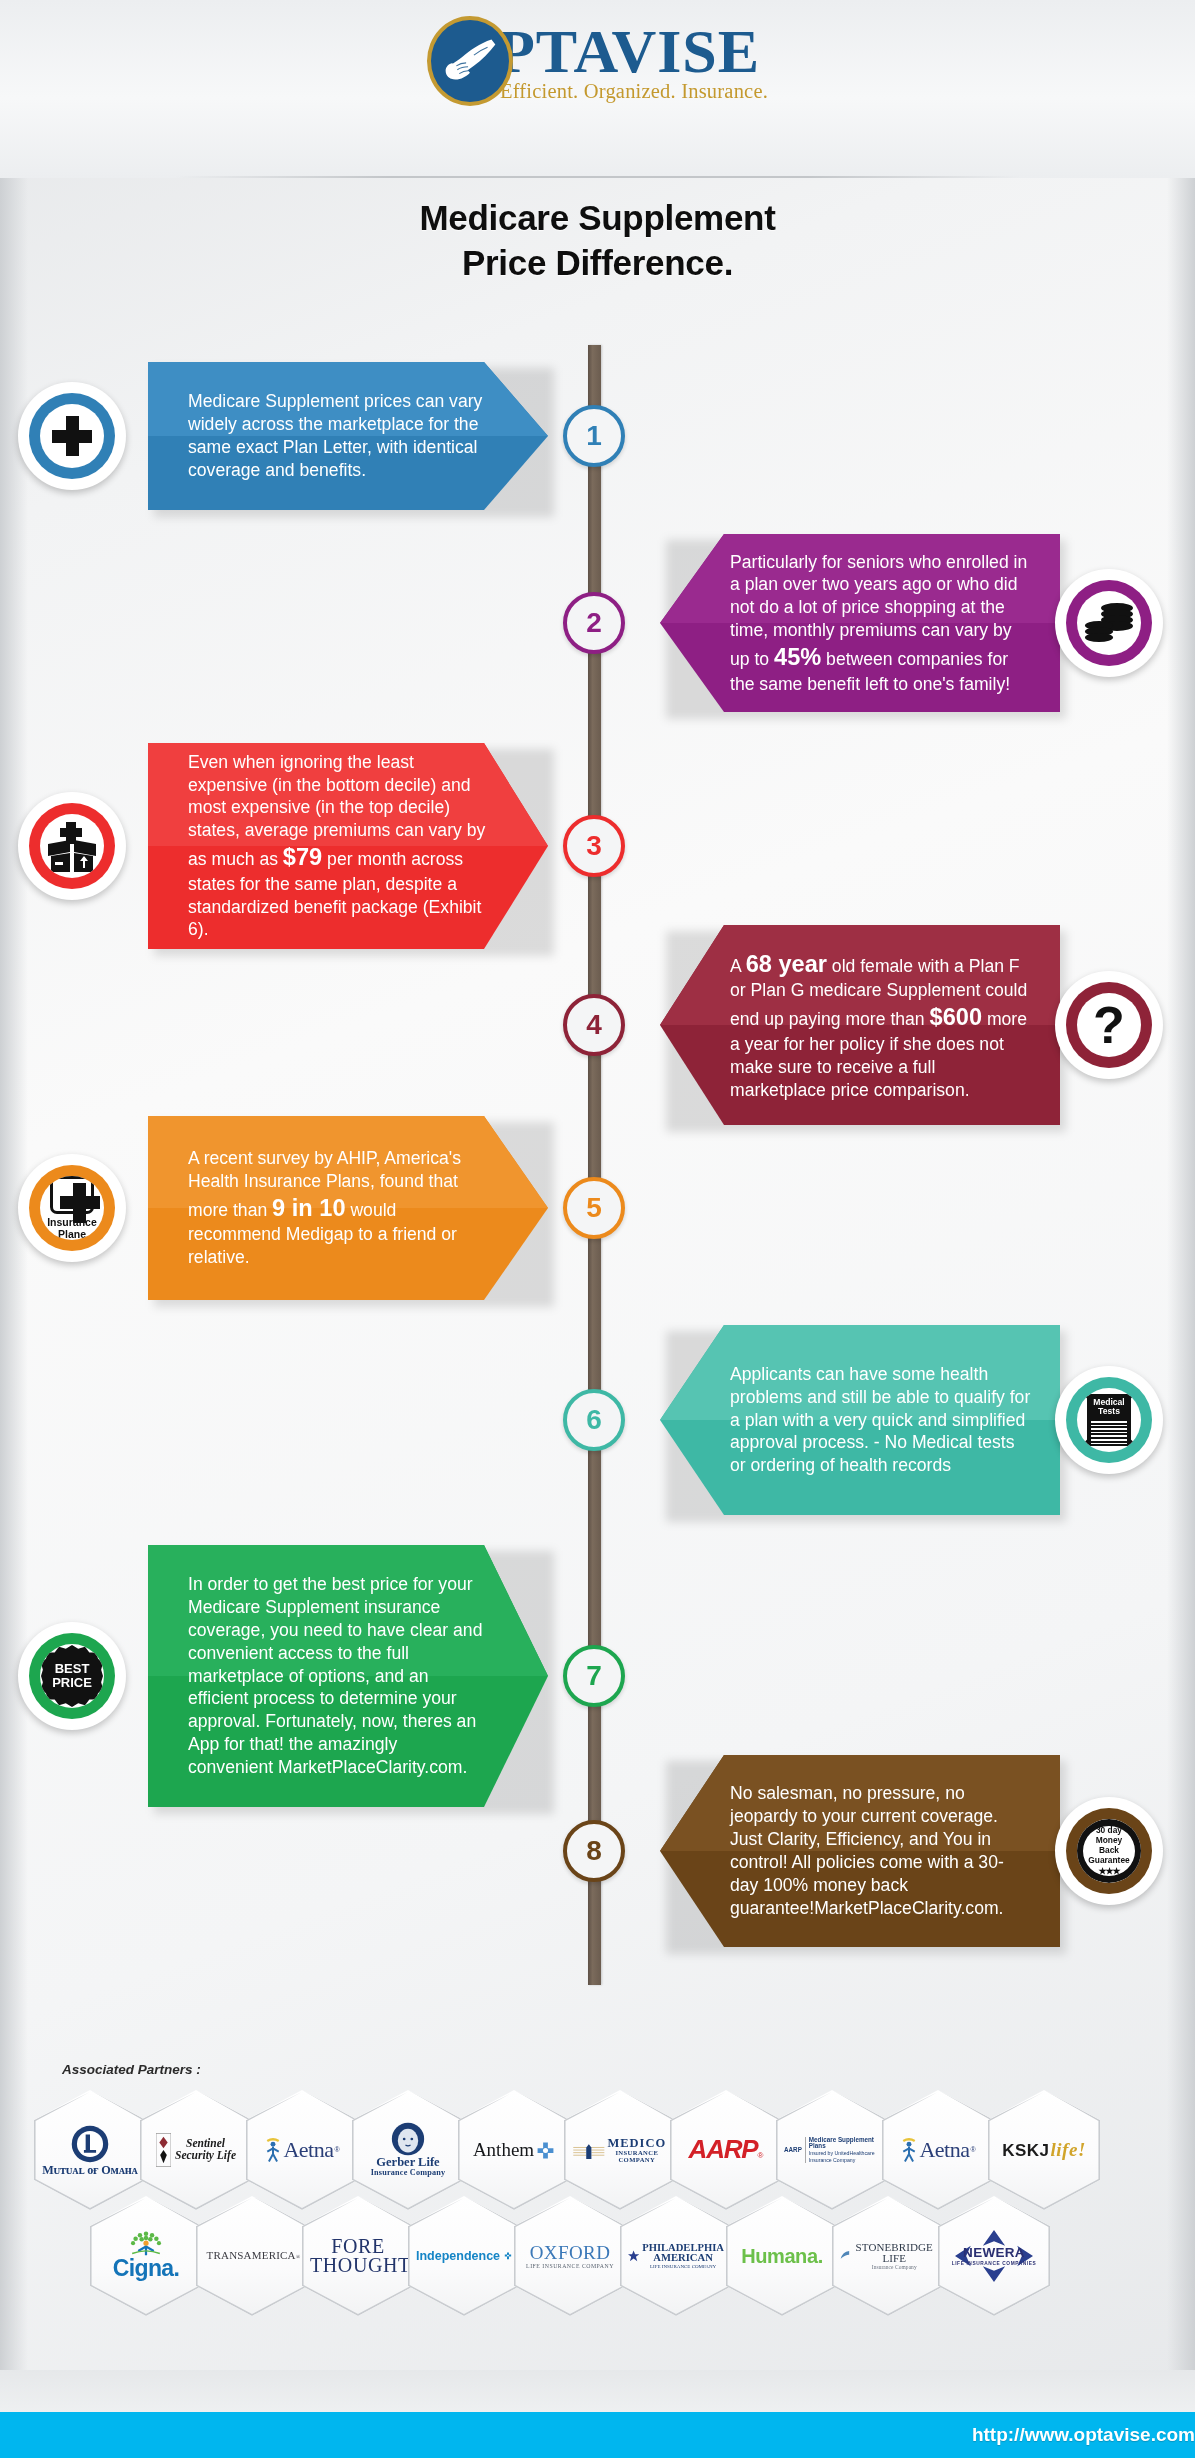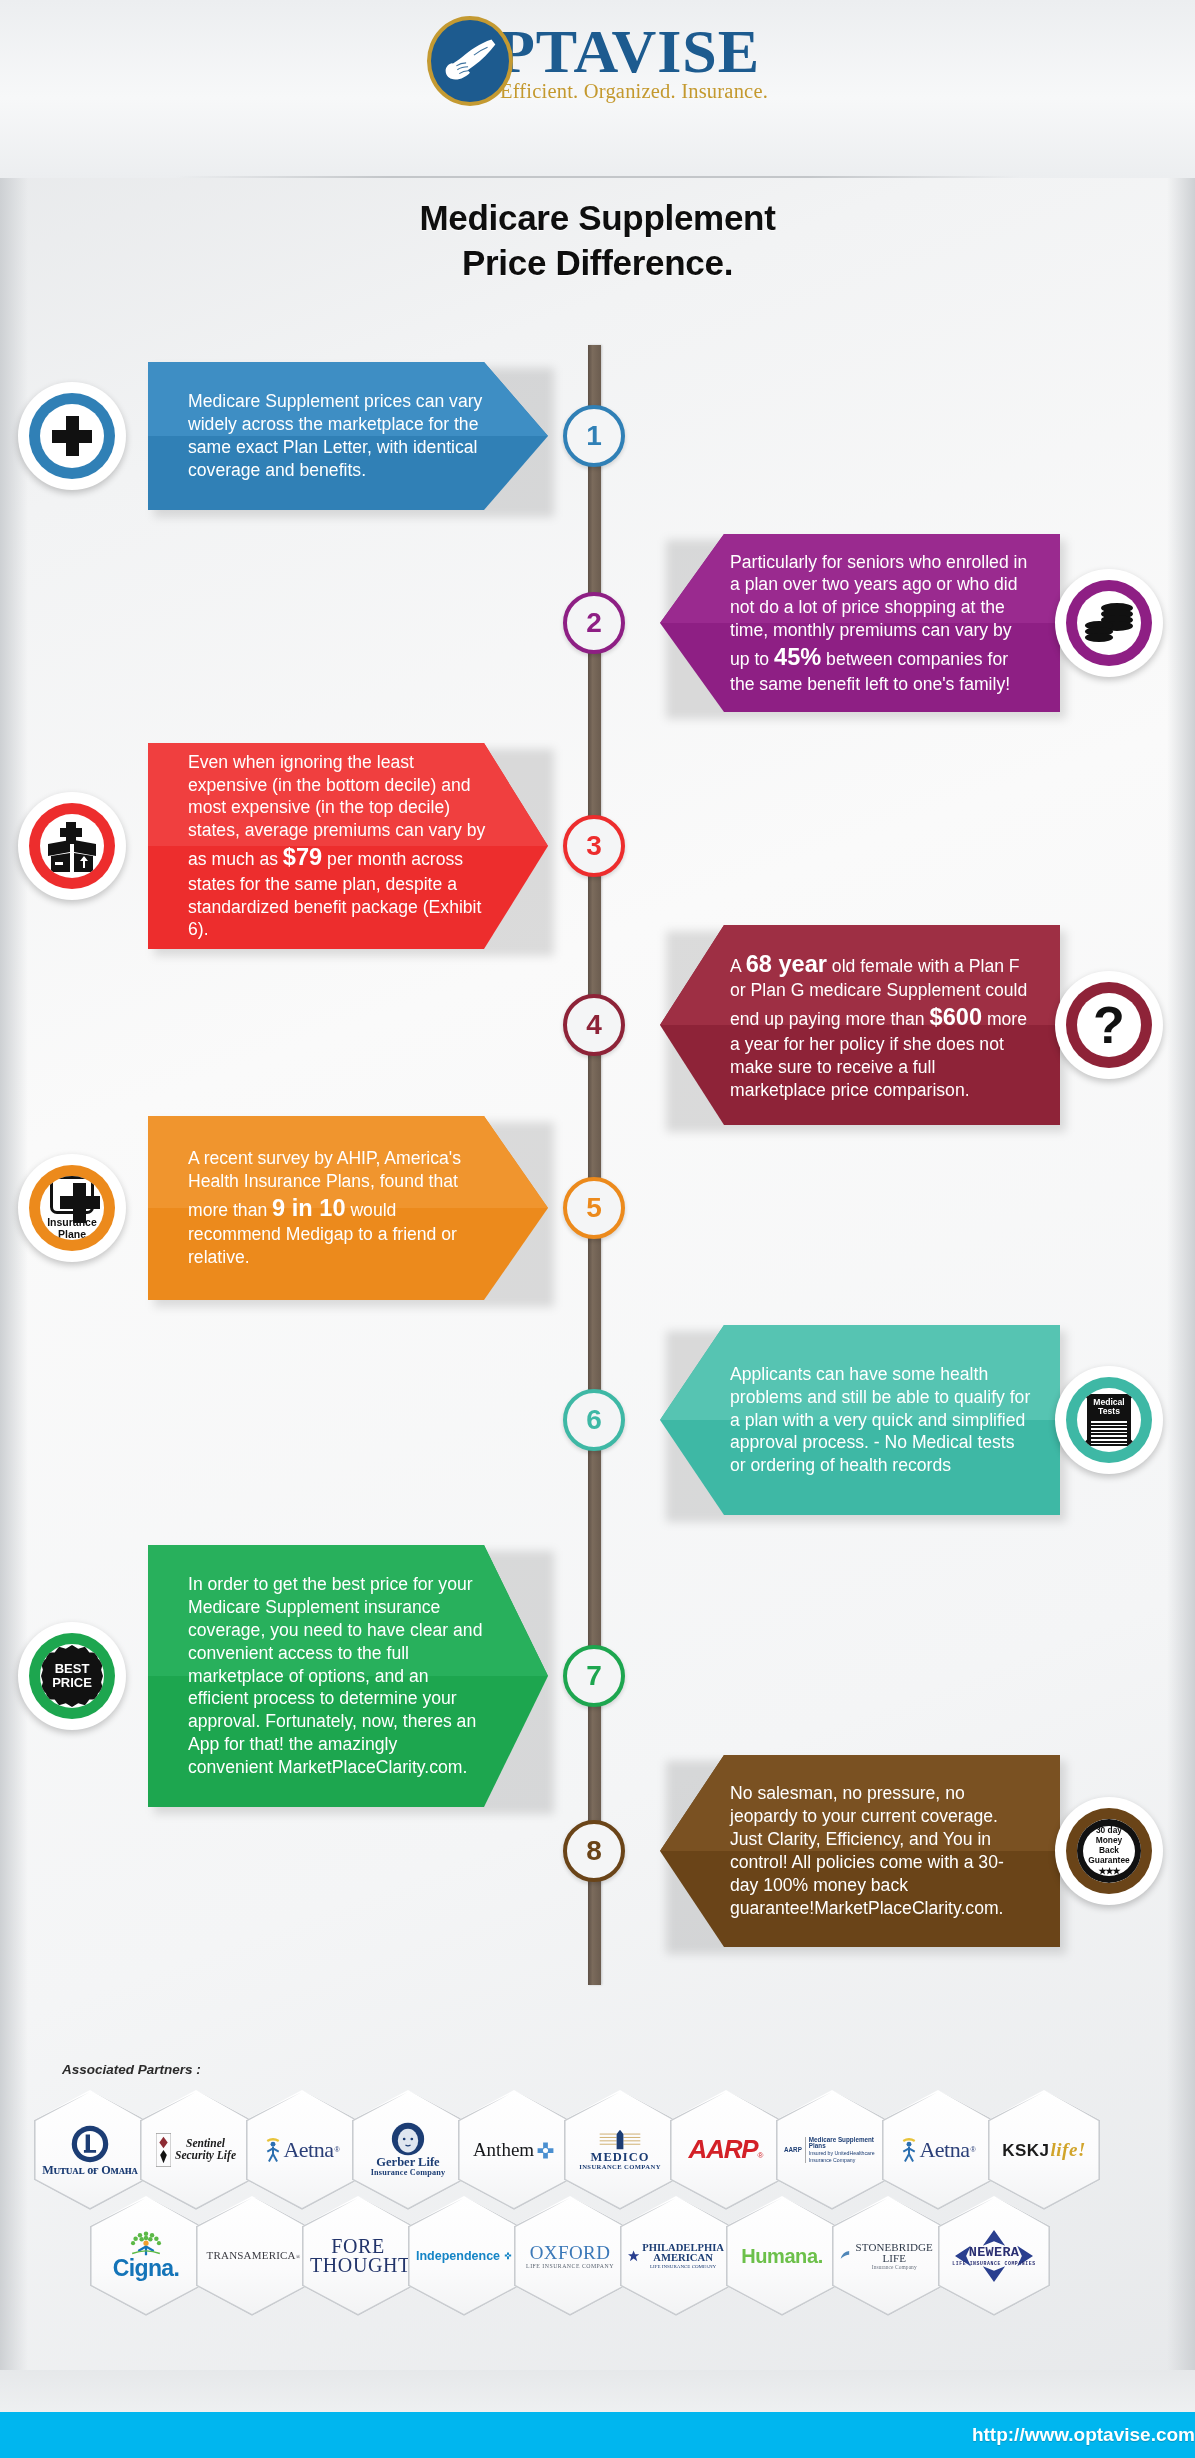--- a/index.html
+++ b/index.html
@@ -181,21 +181,21 @@
   .lg-oxford { font-family:"Liberation Serif", serif; font-size:19px;
       color:#3b78b8; letter-spacing:.4px; }
   .lg-oxford small { display:block; font-size:5.8px; color:#5a6470; letter-spacing:.5px; }
   .lg-phila { font-family:"Liberation Serif", serif; font-size:10.6px;
       font-weight:bold; color:#1c3d74; line-height:1.02; }
   .lg-phila small { display:block; font-size:5px; font-weight:normal; }
   .lg-humana { font-size:20px; color:#6cc04a; font-weight:600; letter-spacing:-.4px; }
   .lg-stone { font-family:"Liberation Serif", serif; font-size:11px;
       color:#2f3a4a; letter-spacing:.1px; }
   .lg-stone small { display:block; font-size:5.4px; color:#6b7480; }
-  .lg-newera { font-family:Liberation Mono, monospace; font-size:13.5px;
+  .lg-newera { font-family:Liberation Sans, sans-serif; font-size:13.5px;
       font-weight:bold; color:#2a2f72; letter-spacing:.3px; }
   .lg-newera small { display:block; font-size:4.8px; letter-spacing:.6px; }
 
   
   .footer { position:absolute; left:0; bottom:0; width:1195px; height:46px;
       background:#00b6ef; display:flex; align-items:center; justify-content:flex-end; }
   .footer a { color:#fff; font-size:19px; font-weight:bold; text-decoration:none;
       text-shadow:0 1px 1px rgba(0,0,0,.18); }
   .footer-gap { position:absolute; left:0; bottom:46px; width:1195px; height:42px;
       background:linear-gradient(180deg,#e6e8ea 0%,#eef0f1 100%); }
@@ -457,21 +457,21 @@
             <span class="lg-anthem">Anthem</span>
             <svg viewBox="0 0 24 24" width="19" height="19">
               <path d="M9 2h6v7h7v6h-7v7H9v-7H2V9h7z" fill="#4a8fd0"></path>
               <circle cx="12" cy="12" r="3.2" fill="#fff"></circle>
             </svg>
           </div>
         </div>
       </div>
       <div class="hex" title="Medico Insurance Company">
         <div class="lg">
-          <div style="display:flex;flex-direction:column;align-items:center;">
+          <div style="display:flex;flex-direction:row;align-items:flex-end;">
             <svg viewBox="0 0 52 26" width="44" height="22">
               <g stroke="#c7a35a" stroke-width="1" fill="none">
                 <path d="M2 6h48M2 10h48M2 14h48M2 18h48"></path>
               </g>
               <rect x="22" y="2" width="8" height="22" fill="#fff"></rect>
               <path d="M26 1 L30 6 L30 24 L22 24 L22 6 Z" fill="#1c3d74"></path>
             </svg>
             <div class="lg-medico">MEDICO<small>INSURANCE COMPANY</small></div>
           </div>
         </div>

